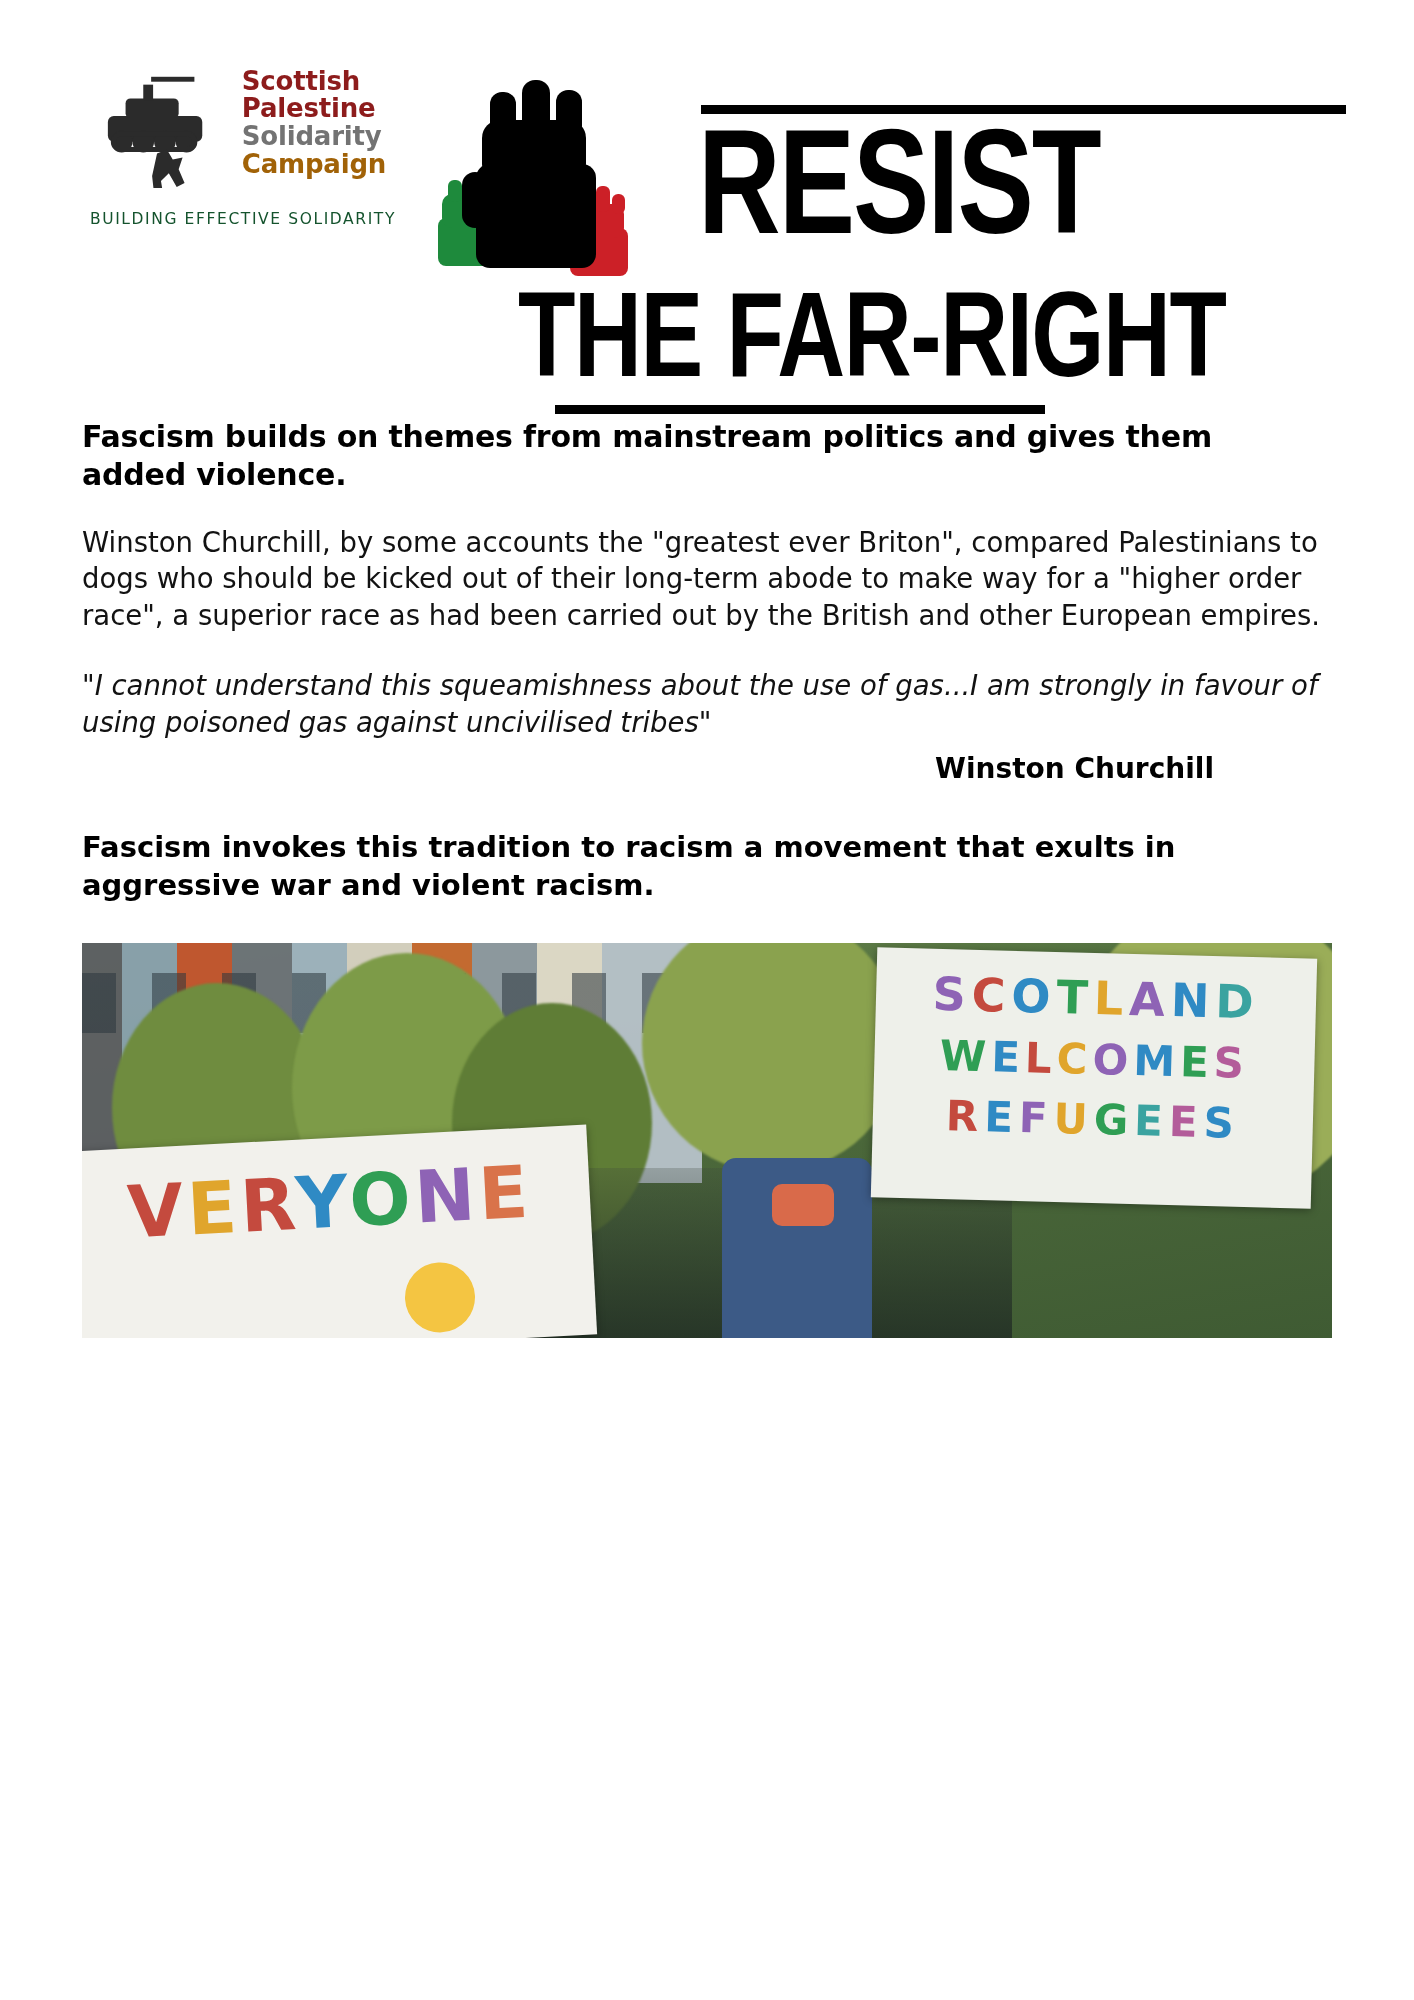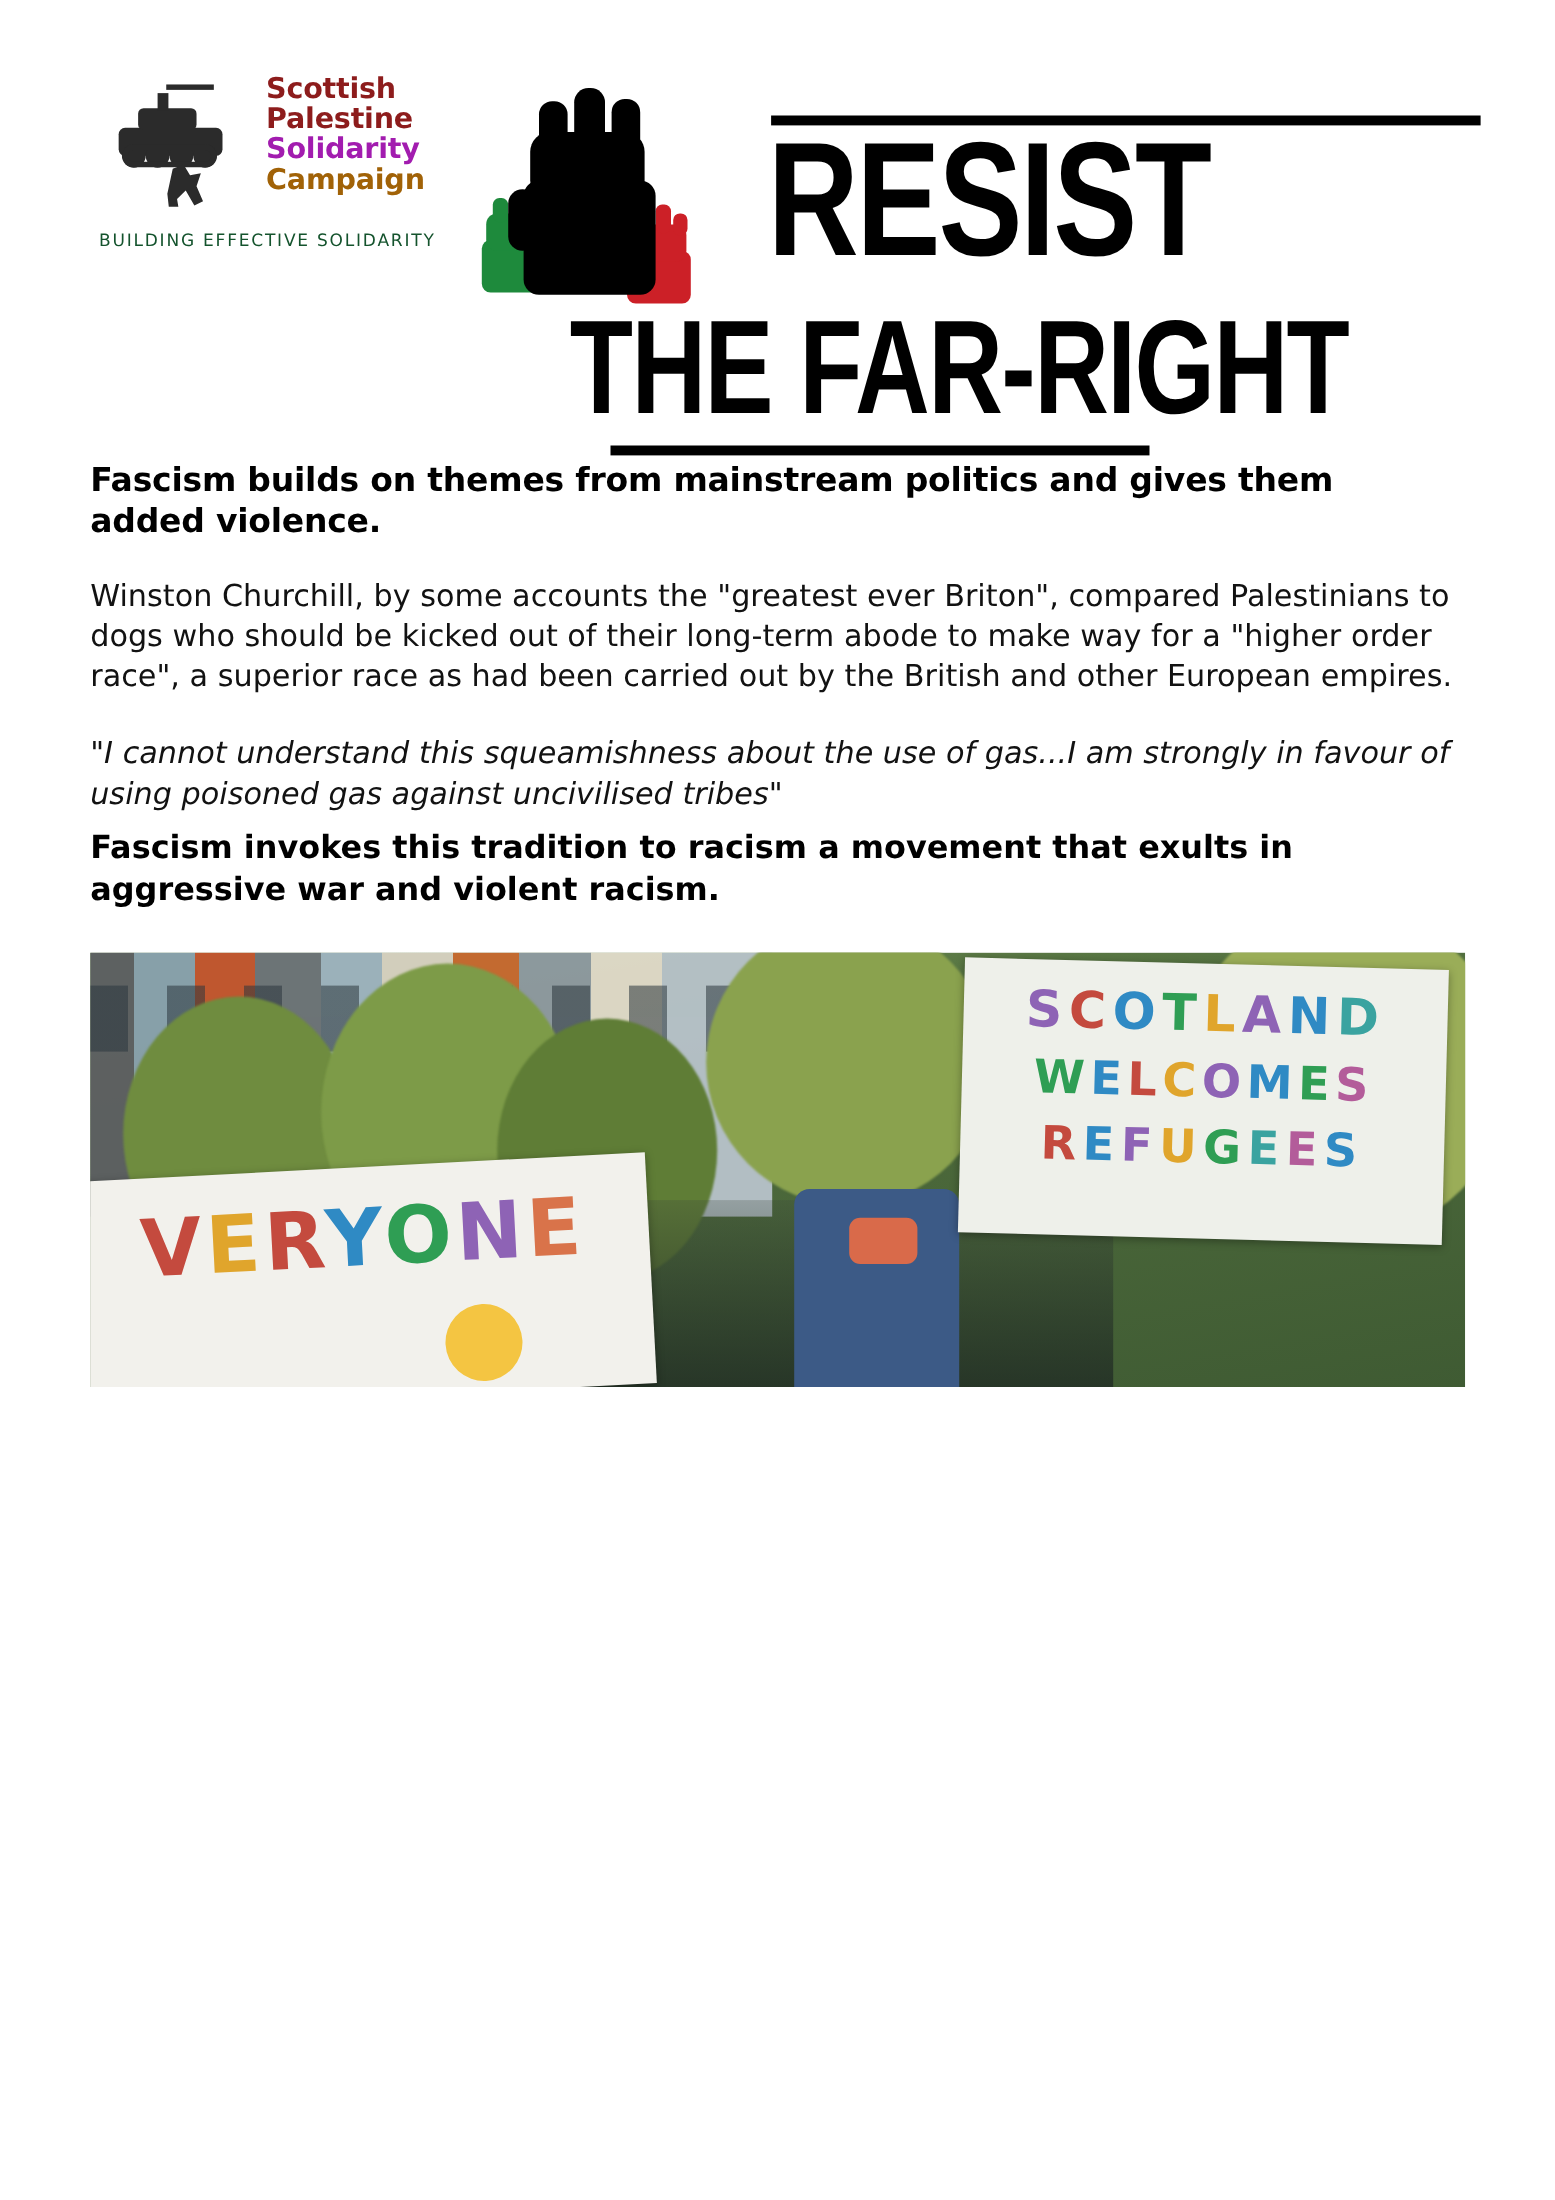--- a/index.html
+++ b/index.html
@@ -45,21 +45,21 @@
     display: flex;
     flex-direction: column;
     line-height: 1.06;
     font-family: "DejaVu Sans", sans-serif;
     font-weight: bold;
     font-size: 26px;
     letter-spacing: -0.2px;
   }
   .spsc-words span:nth-child(1) { color: #8d1c1c; }
   .spsc-words span:nth-child(2) { color: #8d1c1c; }
-  .spsc-words span:nth-child(3) { color: #a21caf; }
+  .spsc-words span:nth-child(3) { color: #737373; }
   .spsc-words span:nth-child(4) { color: #a16207; }
   .spsc-tagline {
     margin-top: 22px;
     font-size: 15.5px;
     letter-spacing: 1.6px;
     color: #14532d;
     font-family: "DejaVu Sans", sans-serif;
     white-space: nowrap;
   }
 
@@ -330,20 +330,21 @@
       <div class="resist-word">RESIST</div>
       <div class="far-right-word">THE FAR-RIGHT</div>
       <div class="rule-bottom"></div>
     </div>
   </div>
 
   <div class="content">
     <h1 class="lede">Fascism builds on themes from mainstream politics and gives them added violence.</h1>
     <p class="para">Winston Churchill, by some accounts the "greatest ever Briton", compared Palestinians to dogs who should be kicked out of their long-term abode to make way for a "higher order race", a superior race as had been carried out by the British and other European empires.</p>
     <p class="quote">"I cannot understand this squeamishness about the use of gas...I am strongly in favour of using poisoned gas against uncivilised tribes"</p>
+    <div class="attribution">Winston Churchill</div>
     <p class="closing">Fascism invokes this tradition to racism a movement that exults in aggressive war and violent racism.</p>
   </div>
 
   <div class="photo-wrap">
     <div class="photo">
       <div class="bldg">
         <div class="bldg-windows"></div>
       </div>
       <div class="tree" style="left:30px; top:40px; width:210px; height:250px; background:#6f8c3f;"></div>
       <div class="tree" style="left:210px; top:10px; width:230px; height:270px; background:#7d9b48;"></div>

